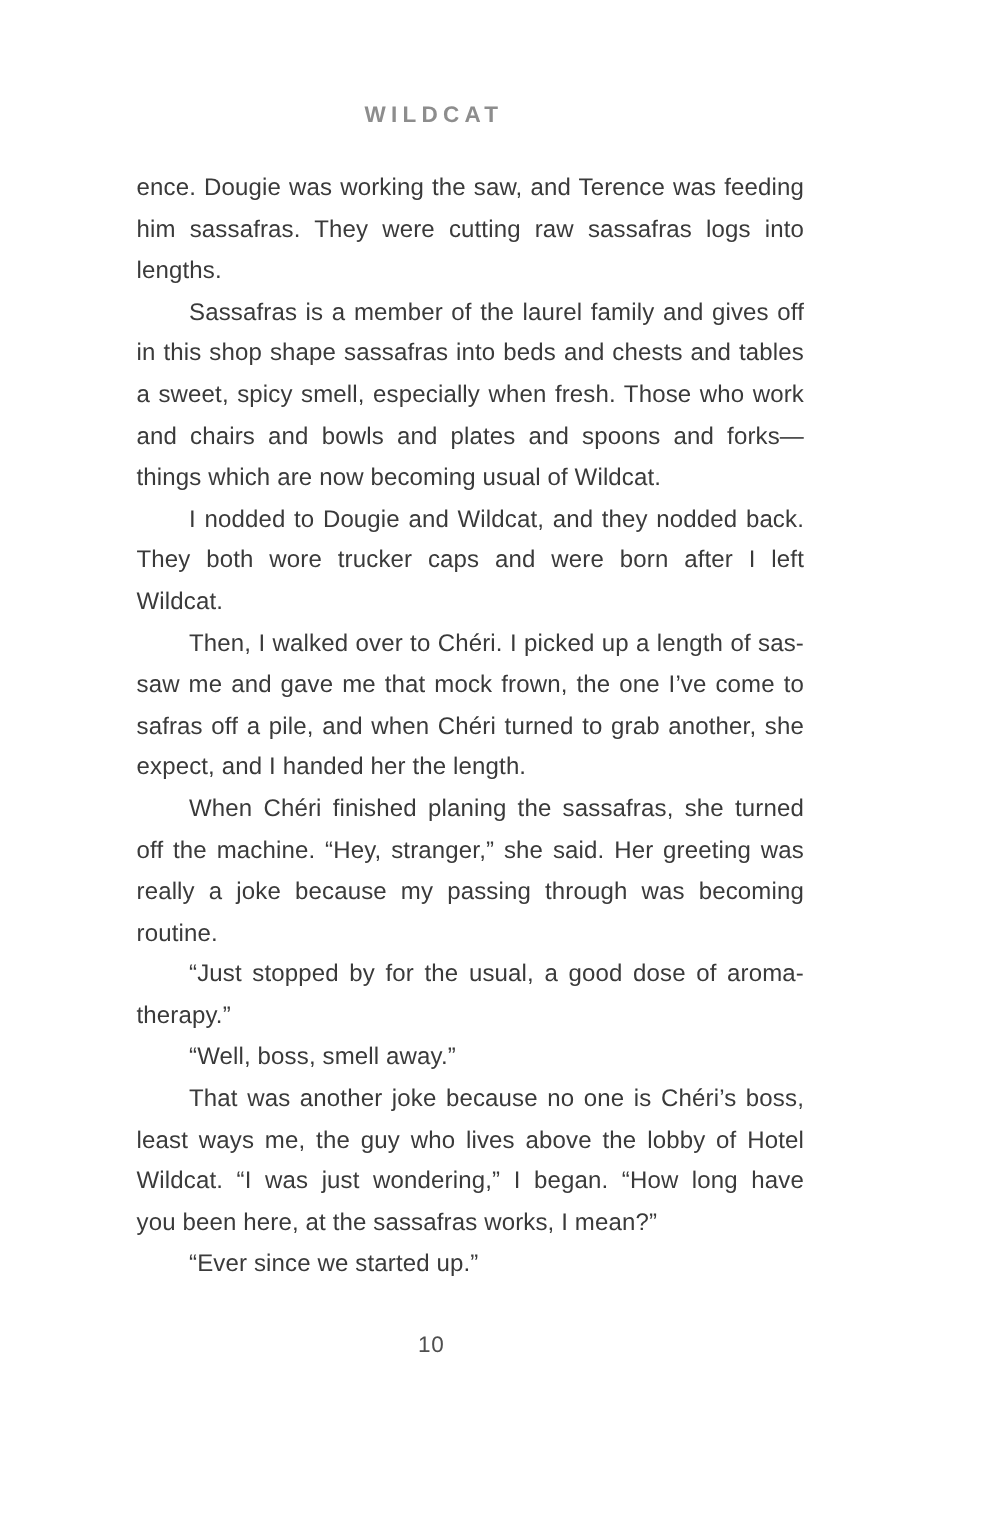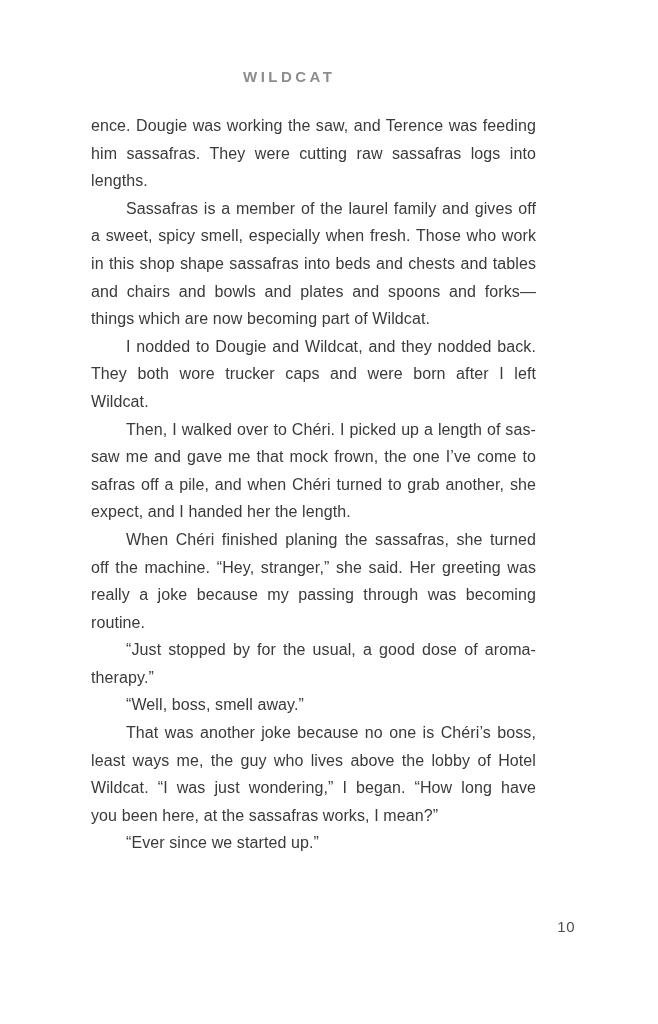--- a/index.html
+++ b/index.html
@@ -47,47 +47,47 @@
     letter-spacing: 0.1px;
   }
   .line.last {
     text-align-last: left;
   }
   .line.indent {
     text-indent: 35px;
   }
   .page-number {
     position: absolute;
-    top: 918px;
+    top: 888px;
     left: 0;
     right: 0;
-    text-align: right;
+    text-align: center;
     font-size: 15px;
     letter-spacing: 0.5px;
     color: var(--page-number, #4f4f4f);
   }
 </style>
 </head>
 <body>
 
 <div class="page">
   <div class="running-header">WILDCAT</div>
 
   <div class="body-text">
       <div class="paragraph">
         <div class="line">ence. Dougie was working the saw, and Terence was feeding</div>
         <div class="line">him sassafras. They were cutting raw sassafras logs into</div>
         <div class="line last">lengths.</div>
       </div>
       <div class="paragraph">
         <div class="line indent">Sassafras is a member of the laurel family and gives off</div>
+        <div class="line">in this shop shape sassafras into beds and chests and tables</div>
         <div class="line">a sweet, spicy smell, especially when fresh. Those who work</div>
-        <div class="line">in this shop shape sassafras into beds and chests and tables</div>
         <div class="line">and chairs and bowls and plates and spoons and forks—</div>
-        <div class="line last">things which are now becoming part of Wildcat.</div>
+        <div class="line last">things which are now becoming usual of Wildcat.</div>
       </div>
       <div class="paragraph">
         <div class="line indent">I nodded to Dougie and Wildcat, and they nodded back.</div>
         <div class="line">They both wore trucker caps and were born after I left</div>
         <div class="line last">Wildcat.</div>
       </div>
       <div class="paragraph">
         <div class="line indent">Then, I walked over to Chéri. I picked up a length of sas-</div>
         <div class="line">saw me and gave me that mock frown, the one I’ve come to</div>
         <div class="line">safras off a pile, and when Chéri turned to grab another, she</div>

